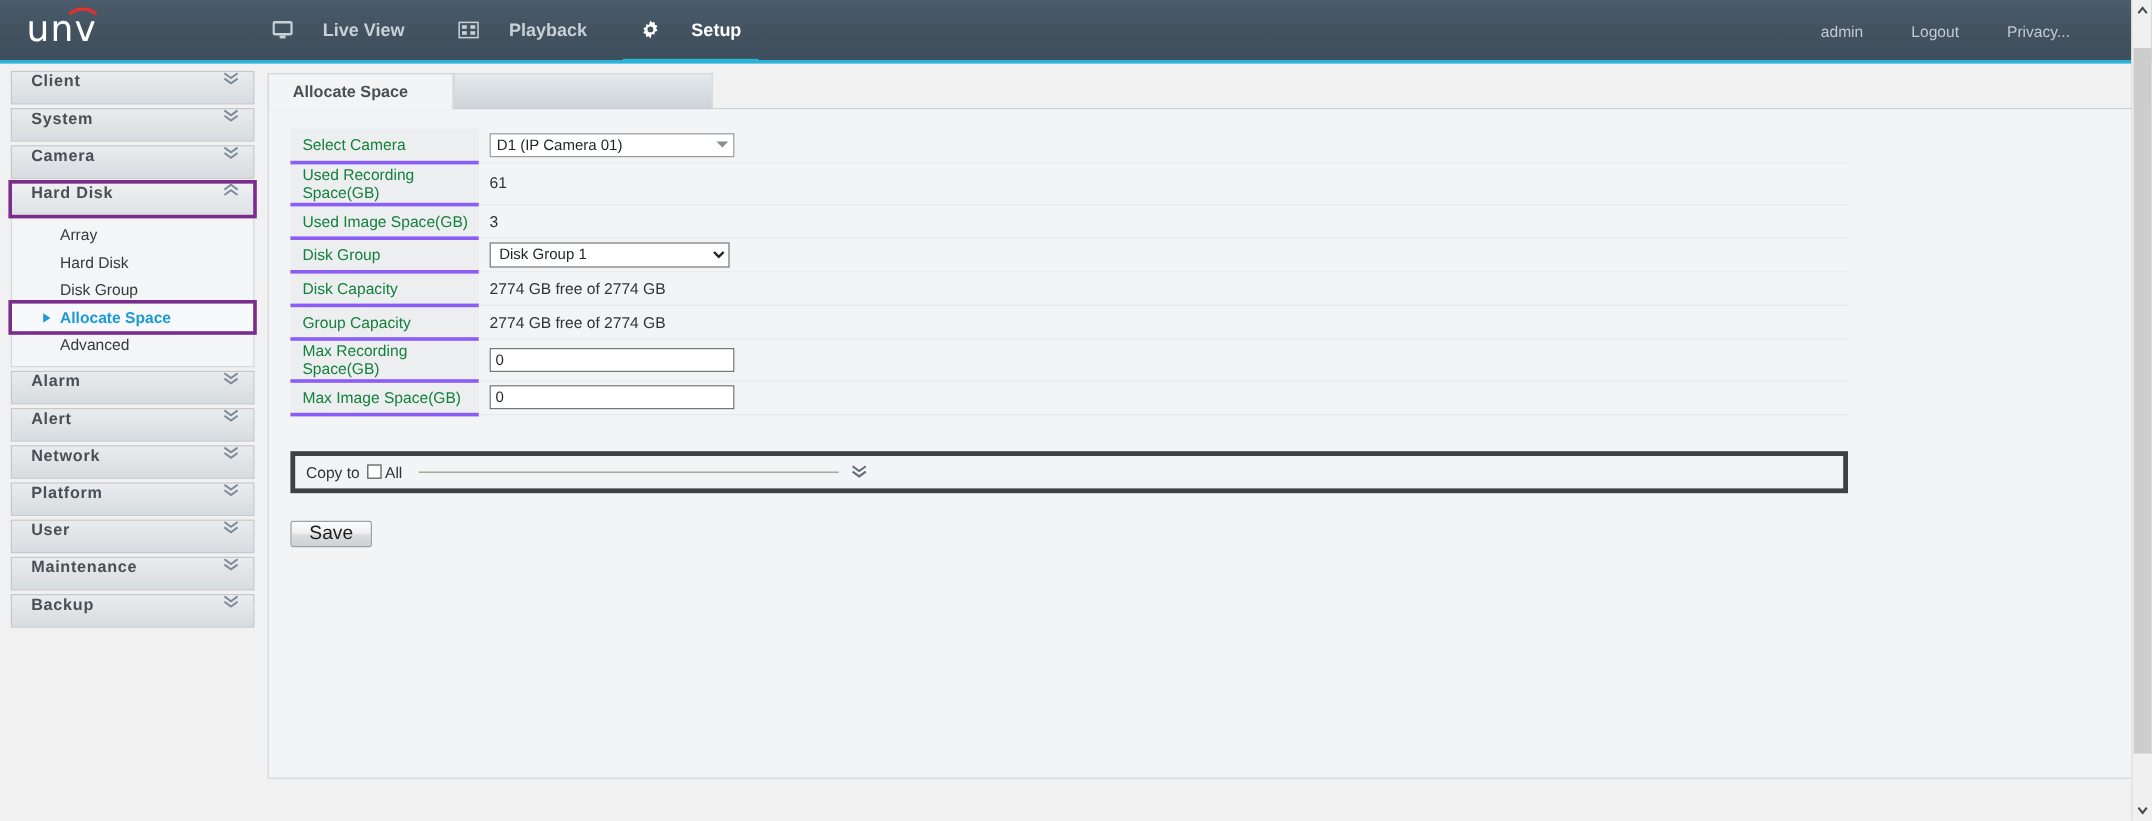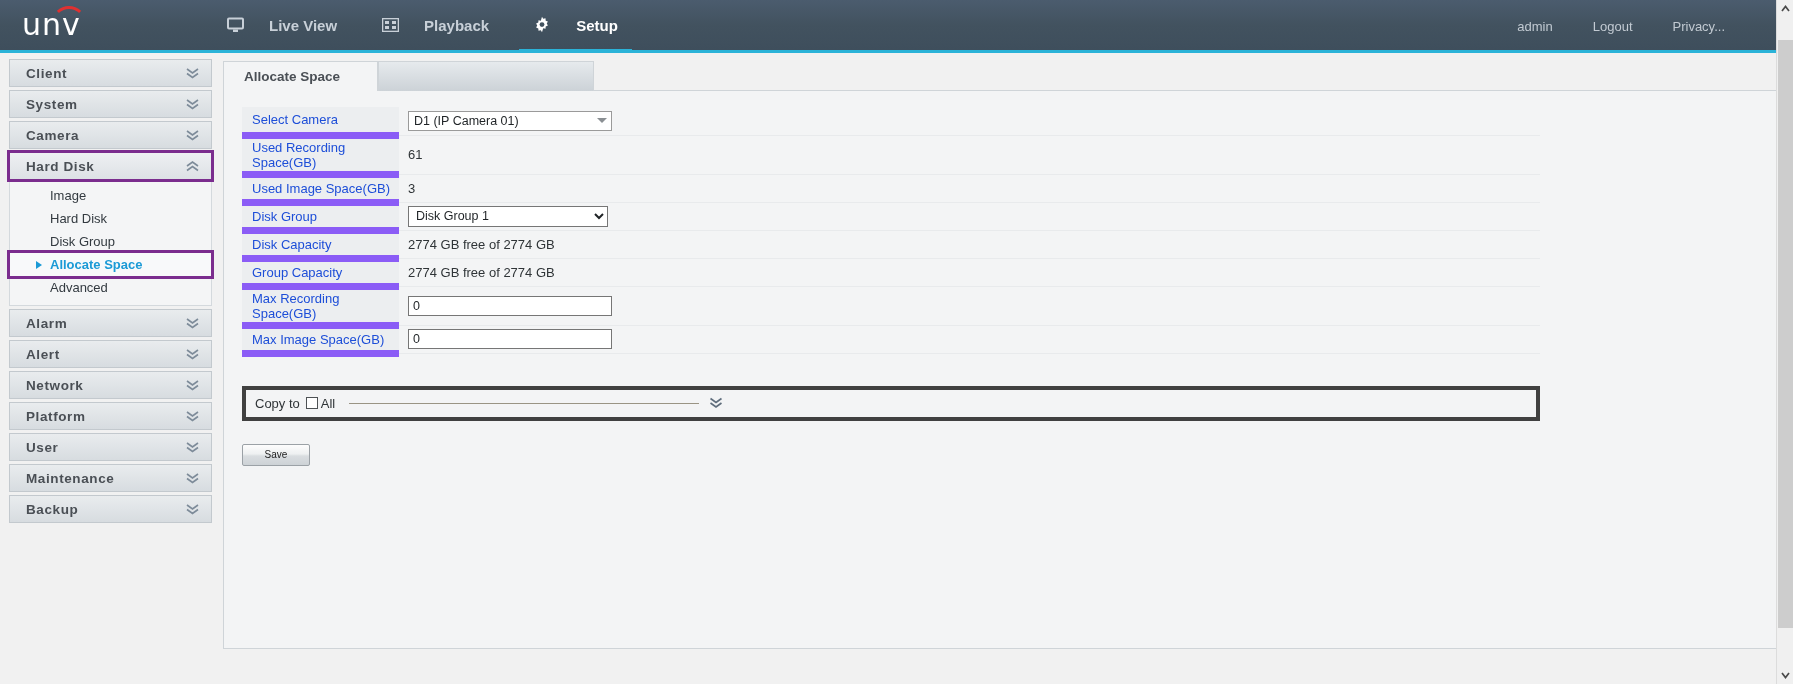--- a/index.html
+++ b/index.html
@@ -101,21 +101,20 @@
     padding-top: 6px;
     background: #f1f1f1;
   }
   .sb-group {
     position: relative;
     margin-bottom: 3px;
   }
   .sb-head {
     height: 28px;
     display: flex;
-    align-items: center;
     justify-content: space-between;
     padding: 0 12px 0 16px;
     background: linear-gradient(to bottom, #e9ecee 0%, #d7dce0 100%);
     border: 1px solid #c3c9ce;
     font-size: 13.5px;
     font-weight: bold;
     letter-spacing: 0.6px;
     color: #4a4f55;
     cursor: pointer;
   }
@@ -203,23 +202,23 @@
     padding: 16px 18px 0 18px;
     position: relative;
   }
 
   table.form { border-collapse: collapse; width: 1298px; }
   table.form tr { height: 28px; }
   table.form td.lbl {
     width: 157px;
     padding-left: 10px;
     font-size: 13px;
-    color: #1d4ed8;
+    color: #15803d;
     background: #eceef0;
-    border-bottom: 7px solid #8b5cf6;
+    border-bottom: 3px solid #8b5cf6;
   }
   table.form td.val {
     padding-left: 9px;
     font-size: 13px;
     color: #2f3437;
     background: #f3f4f5;
     border-bottom: 1px solid #e8eaec;
   }
 
   
@@ -294,21 +293,21 @@
   .copybox .expander {
     margin-left: 10px;
     color: #5f6d7c;
     cursor: pointer;
     line-height: 0;
   }
 
   .btn-save {
     margin-top: 23px;
     width: 68px; height: 22px;
-    font-size: 10px;
+    font-size: 16px;
     font-family: "Liberation Sans", sans-serif;
     color: #1c1c1c;
     background: linear-gradient(to bottom, #fdfdfd 0%, #eef0f1 45%, #d9dde0 55%, #cdd2d6 100%);
     border: 1px solid #9ba1a6;
     border-radius: 2px;
     cursor: pointer;
   }
 
   
   .vscroll {
@@ -426,21 +425,21 @@
       <div class="sb-head highlight">
         <span>Hard Disk</span>
         <span class="chev">
             <svg width="13" height="11" viewBox="0 0 13 11">
               <path d="M1 5l5.5-4L12 5M1 9.5l5.5-4L12 9.5" fill="none" stroke="#7d8b99" stroke-width="1.6"></path>
             </svg>
           </span>
       </div>
       <div class="sb-sub">
         <div class="sb-item">
-          <span>Image</span>
+          <span>Array</span>
         </div>
         <div class="sb-item">
           <span>Hard Disk</span>
         </div>
         <div class="sb-item">
           <span>Disk Group</span>
         </div>
         <div class="sb-item selected">
           <span class="tri"></span>
           <span>Allocate Space</span>

